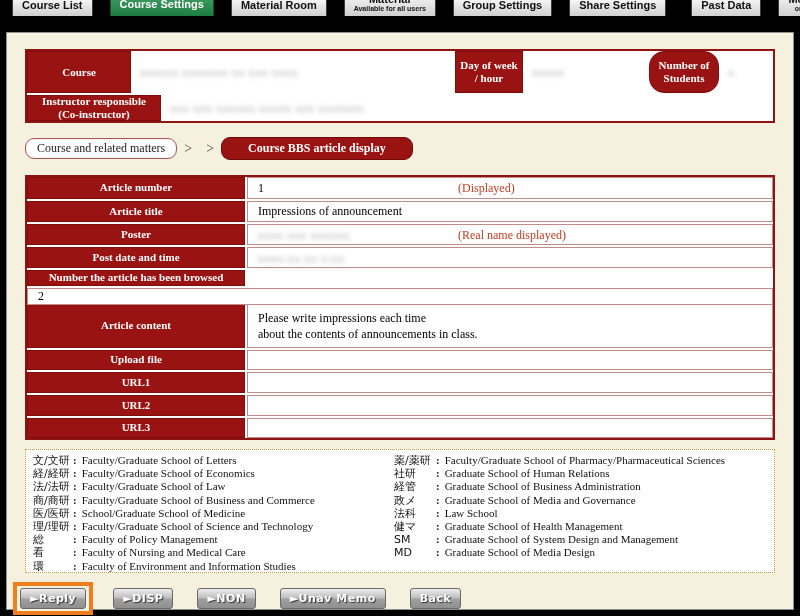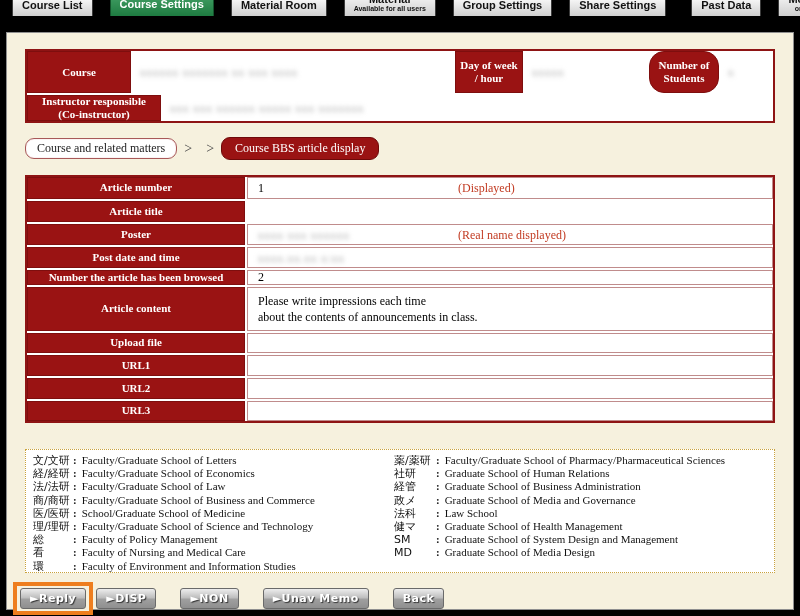--- a/index.html
+++ b/index.html
@@ -34,28 +34,28 @@
   .vcell{box-sizing:border-box;background:#fff;display:flex;align-items:center;padding-left:9px;font-size:12px;}
   .grow{flex:1;}
   .w-course{width:104px;}.w-day{width:68px;}.w-dayval{width:126px;}
   .w-stud{width:70px;border-radius:15px;}.w-studval{width:54px;}.w-instr{width:134px;}
   .redacted{filter:blur(2.5px);color:#8f8f8f;font-size:11px;letter-spacing:1px;user-select:none;}
 
   
   .breadcrumb{position:absolute;left:25px;top:137px;display:flex;align-items:center;z-index:2;font-size:12px;}
   .pill{background:#fff;border:1px solid #a85858;border-radius:9px;padding:2px 11px;color:#222;
         box-shadow:inset 0 0 0 1px #fbf3f3;cursor:pointer;white-space:nowrap;}
-  .pill.active{background:#9a1313;border-color:#6e0a0a;color:#fff;font-weight:normal;padding:3px 13px;box-shadow:none;}
+  .pill.active{background:#9a1313;border-color:#6e0a0a;color:#fff;font-weight:bold;padding:3px 26px;box-shadow:none;}
   .sep{margin:0 7px;color:#444;font-size:14px;}
 
   
   .article-table{position:absolute;left:25px;top:175px;width:750px;box-sizing:border-box;
                  border:2px solid #8e1414;background:#fff;display:flex;flex-direction:column;gap:2px;z-index:2;}
   .a-row{display:flex;gap:2px;}
-  .h22{height:22px;}.h21{height:21px;}.h32{height:15px;}.h44{height:44px;}.h20{height:20px;}
+  .h22{height:22px;}.h21{height:21px;}.h32{height:32px;flex-direction:column;}.h44{height:44px;}.h20{height:20px;}
   .a-label{box-sizing:border-box;width:218px;background:#9a1313;border:1px solid #7e0e0e;color:#fff;
            font-weight:bold;font-size:11px;display:flex;align-items:center;justify-content:center;
            text-align:center;line-height:1.25;padding:0 18px;}
   .a-val{box-sizing:border-box;flex:1;background:#fff;border:1px solid #c08c8c;font-size:12px;
          display:flex;align-items:center;padding-left:10px;position:relative;}
   .a-val.multi{display:block;padding-top:5px;line-height:16px;}
   .a-note{position:absolute;left:210px;top:50%;transform:translateY(-50%);color:#c23b22;font-size:12px;}
 
   
   .legend{position:absolute;left:25px;top:449px;width:750px;height:124px;box-sizing:border-box;
@@ -63,21 +63,21 @@
   .leg-col{position:absolute;top:4px;font-size:11px;line-height:13.2px;white-space:nowrap;color:#111;}
   .leg-left{left:7px;}
   .leg-right{left:368px;}
   .leg-abbr{display:inline-block;font-family:"DejaVu Sans",sans-serif;font-size:11px;}
   .leg-left .leg-abbr{width:40px;}
   .leg-right .leg-abbr{width:42px;}
   .leg-colon{font-weight:bold;margin-right:5px;}
 
   
   .btnbar{position:absolute;left:13px;top:582px;display:flex;align-items:center;z-index:4;}
-  .hl{border:4px solid #ee7e1e;background:#f6f1de;padding:2px 3px;margin-right:3px;display:flex;}
+  .hl{border:4px solid #ee7e1e;background:#f6f1de;padding:2px 3px;margin-right:20px;display:flex;}
   .btn{font-family:"DejaVu Sans",sans-serif;font-size:11px;font-weight:bold;color:#fff;
        text-shadow:1px 1px 1px rgba(40,40,40,.9);
        background:linear-gradient(#ededed,#bfbfbf 45%,#9f9f9f 55%,#8f8f8f);
        border:1px solid #6a6a6a;border-radius:3px;padding:3px 9px;cursor:pointer;letter-spacing:.5px;
        white-space:nowrap;}
   .sp{margin-right:24px;}
 </style>
 </head>
 <body>
 
@@ -145,20 +145,23 @@
 <div class="article-table">
   <div class="a-row h22">
     <div class="a-label">Article number</div>
     <div class="a-val">
         <span>1</span>
         <span class="a-note">(Displayed)</span>
       </div>
   </div>
   <div class="a-row h21">
     <div class="a-label">Article title</div>
+    <div class="a-val">
+        <span>Impressions of announcement</span>
+      </div>
   </div>
   <div class="a-row h21">
     <div class="a-label">Poster</div>
     <div class="a-val">
         <span class="redacted">xxxx xxx xxxxxx</span>
         <span class="a-note">(Real name displayed)</span>
       </div>
   </div>
   <div class="a-row h21">
     <div class="a-label">Post date and time</div>

